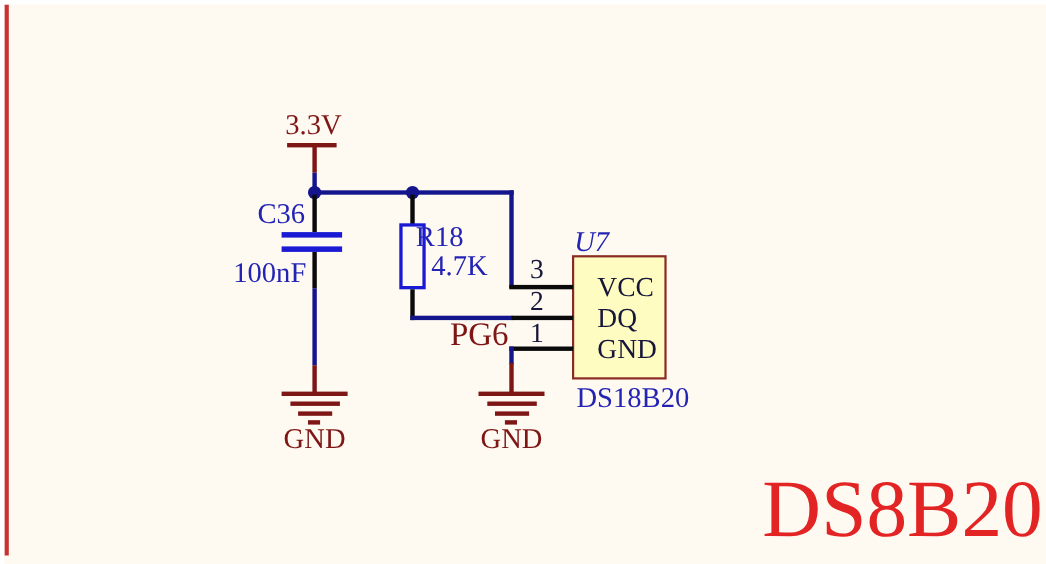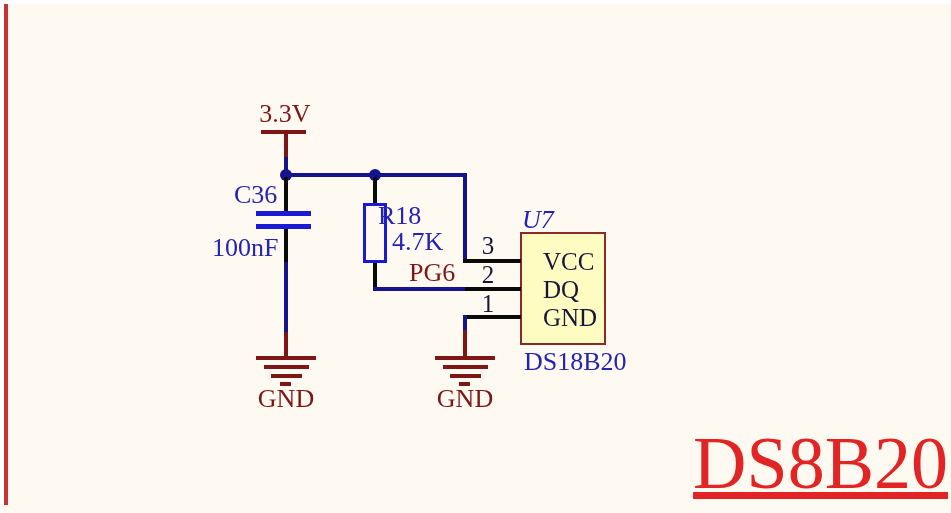--- a/index.html
+++ b/index.html
@@ -10,27 +10,27 @@
   *{margin:0;padding:2px;box-sizing:border-box;}
   html,body{width:951px;height:513px;overflow:hidden;}
   body{background:#fff;font-family:"Liberation Serif","DejaVu Serif",serif;}
   .canvas{position:relative;width:951px;height:513px;background:var(--background);overflow:hidden;}
   .wire{position:absolute;background:var(--wire);}
   .pinline{position:absolute;background:var(--pin);}
   .pwrline{position:absolute;background:var(--power-red);}
   .compline{position:absolute;background:var(--component);}
   .junction{position:absolute;width:12px;height:12px;border-radius:50%;background:var(--wire);}
   .lbl{position:absolute;font-size:26px;line-height:26px;color:var(--label-blue);white-space:nowrap;}
-  .netlbl{position:absolute;font-size:26px;line-height:26px;color:var(--power-red);white-space:nowrap;}
+  .netlbl{position:absolute;font-size:30px;line-height:26px;color:var(--power-red);white-space:nowrap;margin-top:32px;}
   .pintxt{position:absolute;font-size:25px;line-height:25px;color:var(--pin-text);white-space:nowrap;}
   .center{text-align:center;}
   .sheet-border{position:absolute;left:0;top:0;width:3px;height:501px;background:var(--sheet-border);}
   .ic-box{position:absolute;left:516px;top:228px;width:86px;height:113px;background:var(--ic-fill);border:2px solid var(--ic-border);}
   .res-box{position:absolute;left:359px;top:199px;width:24px;height:60px;border:3px solid var(--component);background:transparent;}
-  .title-big{position:absolute;right:5px;top:420px;font-size:74px;line-height:74px;color:var(--title-red);white-space:nowrap;text-decoration:underline;}
+  .title-big{position:absolute;right:5px;top:420px;font-size:74px;line-height:74px;color:var(--title-red);white-space:nowrap;}
 </style>
 </head>
 <body>
 
 <div class="canvas">
 
   <div class="sheet-border"></div>
 
   <div>
     <div class="lbl center" style="left:250px;top:95px;width:62px;color:var(--power-red);">3.3V</div>

